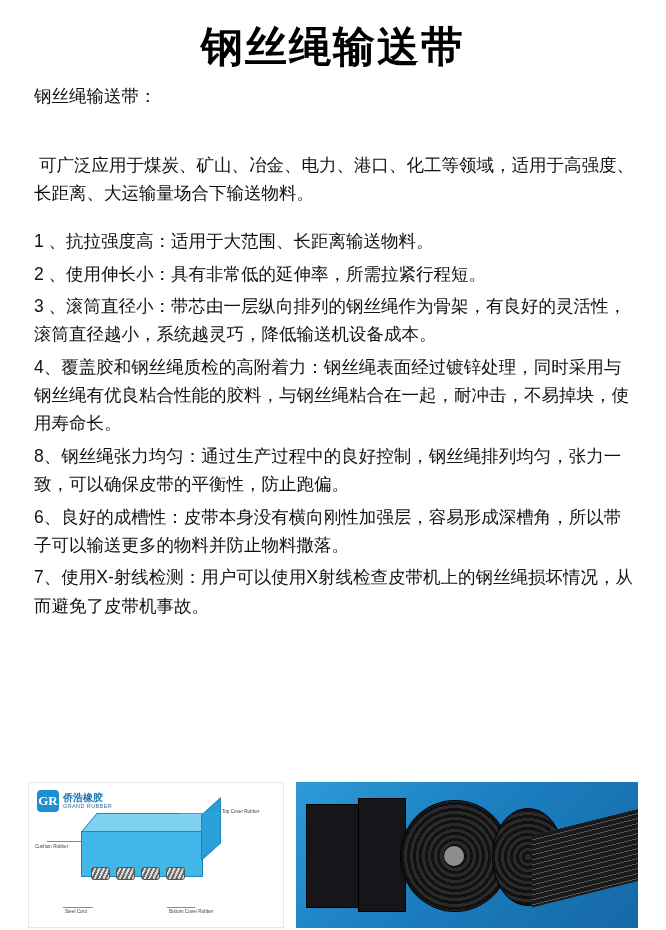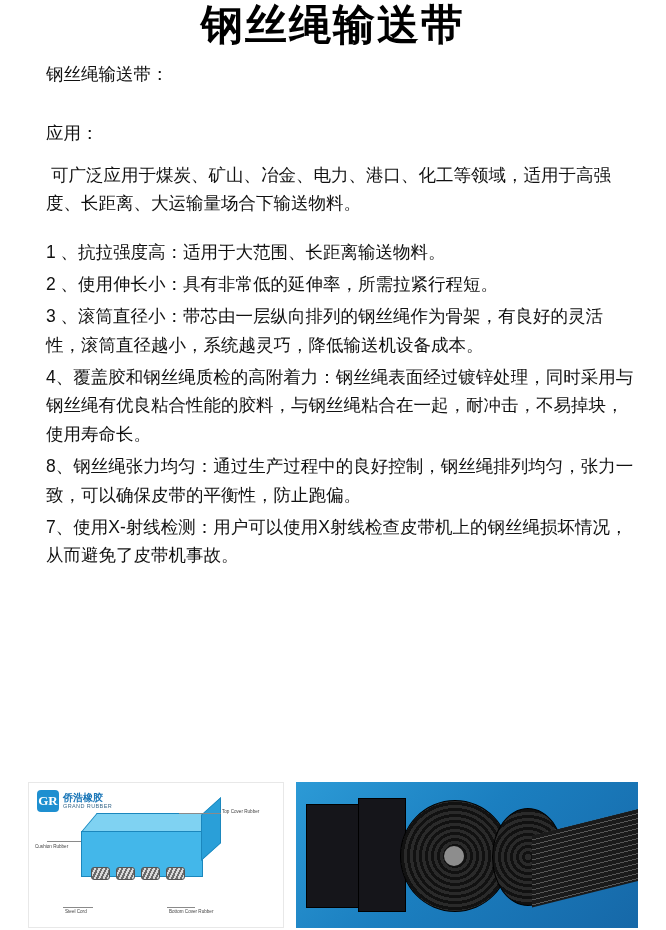--- a/index.html
+++ b/index.html
@@ -19,31 +19,32 @@
     height: 930px;
     position: relative;
     box-sizing: border-box;
   }
   .title {
     text-align: center;
     font-size: 42px;
     font-weight: bold;
     letter-spacing: 2px;
     color: #000;
+    padding-top: 22px;
     padding-bottom: 10px;
     line-height: 1.2;
   }
   .body-text {
     padding: 0 30px;
     font-size: 17.5px;
     line-height: 1.62;
     color: #111;
   }
   .para {
-    margin: 0 0 4px 16px;
+    margin: 0 0 4px 4px;
     white-space: pre-wrap;
   }
   .gap {
     height: 16px;
   }
   .small-gap {
     height: 10px;
   }
   .images {
     position: absolute;
@@ -191,31 +192,31 @@
 
   <div class="title">钢丝绳输送带</div>
 
   <div class="body-text">
 
     <div class="para">钢丝绳输送带：</div>
     <div class="small-gap"></div>
 
     <div class="gap"></div>
 
-    <div class="para">应用：</div>
     <div class="small-gap"></div>
     <div class="para"> 可广泛应用于煤炭、矿山、冶金、电力、港口、化工等领域，适用于高强度、长距离、大运输量场合下输送物料。</div>
 
     <div class="gap"></div>
 
     <div class="para">1 、抗拉强度高：适用于大范围、长距离输送物料。</div>
     <div class="para">2 、使用伸长小：具有非常低的延伸率，所需拉紧行程短。</div>
     <div class="para">3 、滚筒直径小：带芯由一层纵向排列的钢丝绳作为骨架，有良好的灵活性，滚筒直径越小，系统越灵巧，降低输送机设备成本。</div>
     <div class="para">4、覆盖胶和钢丝绳质检的高附着力：钢丝绳表面经过镀锌处理，同时采用与钢丝绳有优良粘合性能的胶料，与钢丝绳粘合在一起，耐冲击，不易掉块，使用寿命长。</div>
     <div class="para">8、钢丝绳张力均匀：通过生产过程中的良好控制，钢丝绳排列均匀，张力一致，可以确保皮带的平衡性，防止跑偏。</div>
+    <div class="para">6、良好的成槽性：皮带本身没有横向刚性加强层，容易形成深槽角，所以带子可以输送更多的物料并防止物料撒落。</div>
     <div class="para">7、使用X-射线检测：用户可以使用X射线检查皮带机上的钢丝绳损坏情况，从而避免了皮带机事故。</div>
 
   </div>
 
   <div class="images">
 
     <div class="img-left">
       <div class="logo">
         <div class="logo-mark">GR</div>
         <div>

